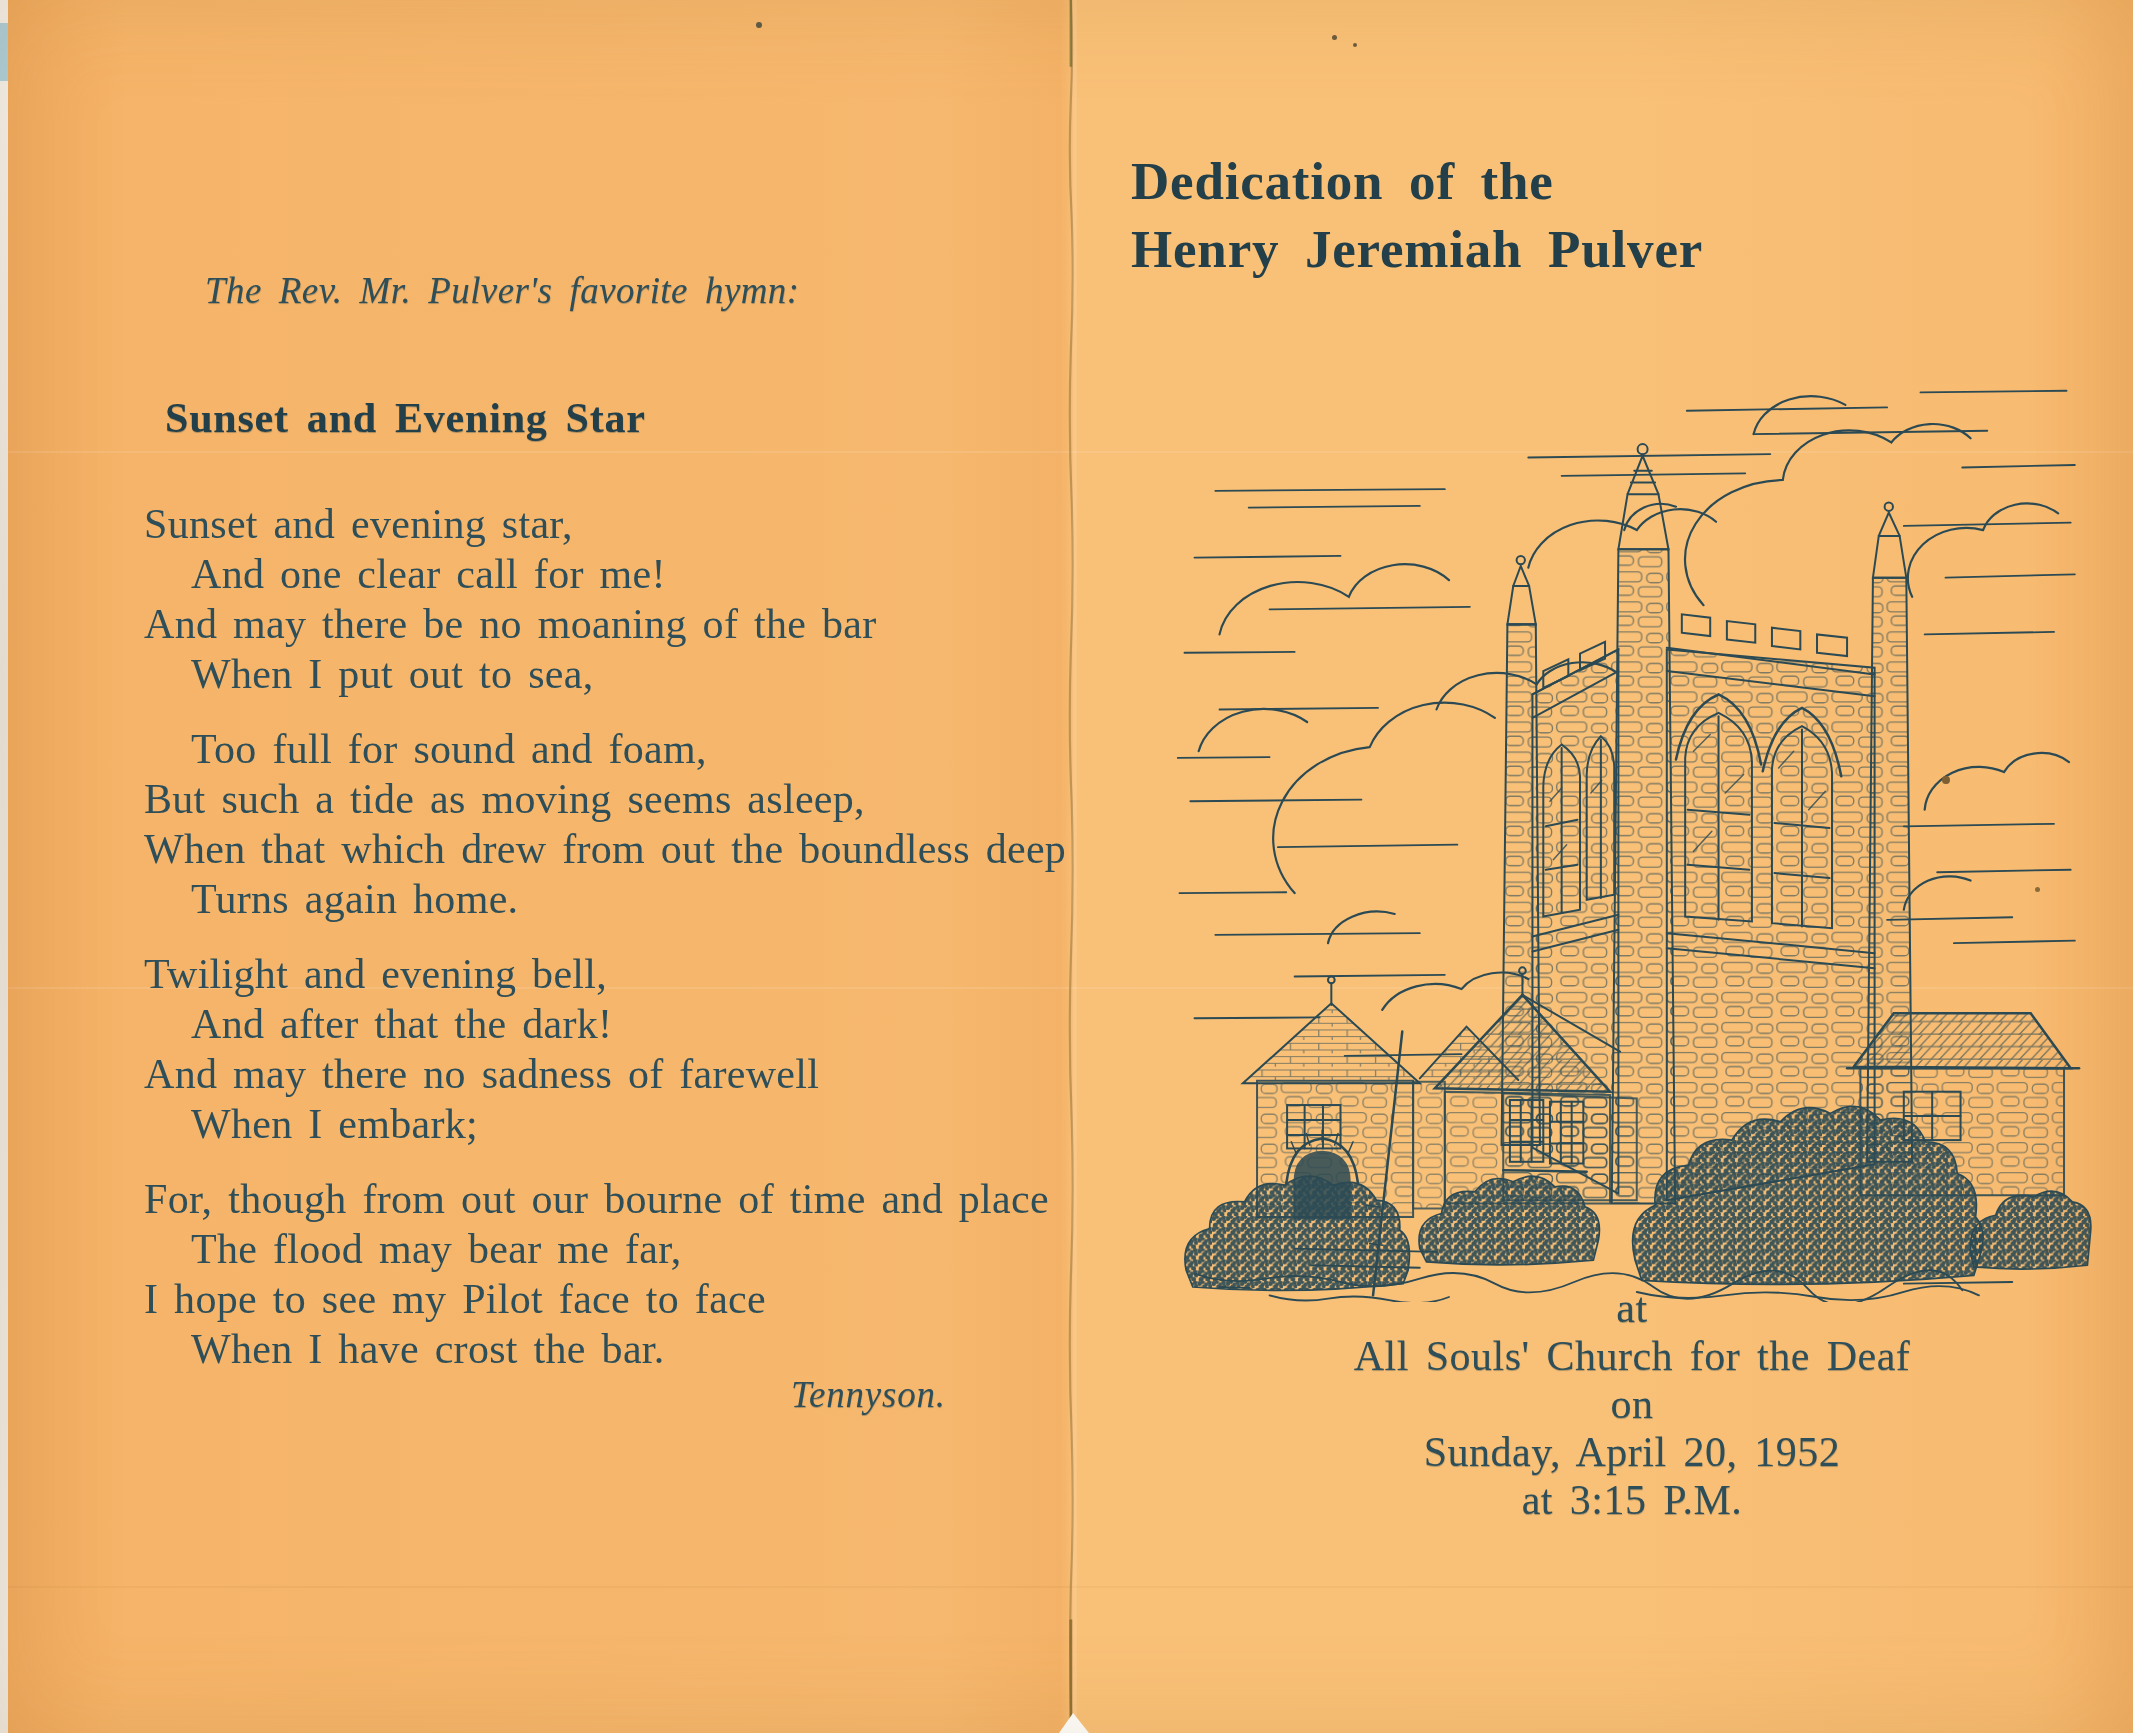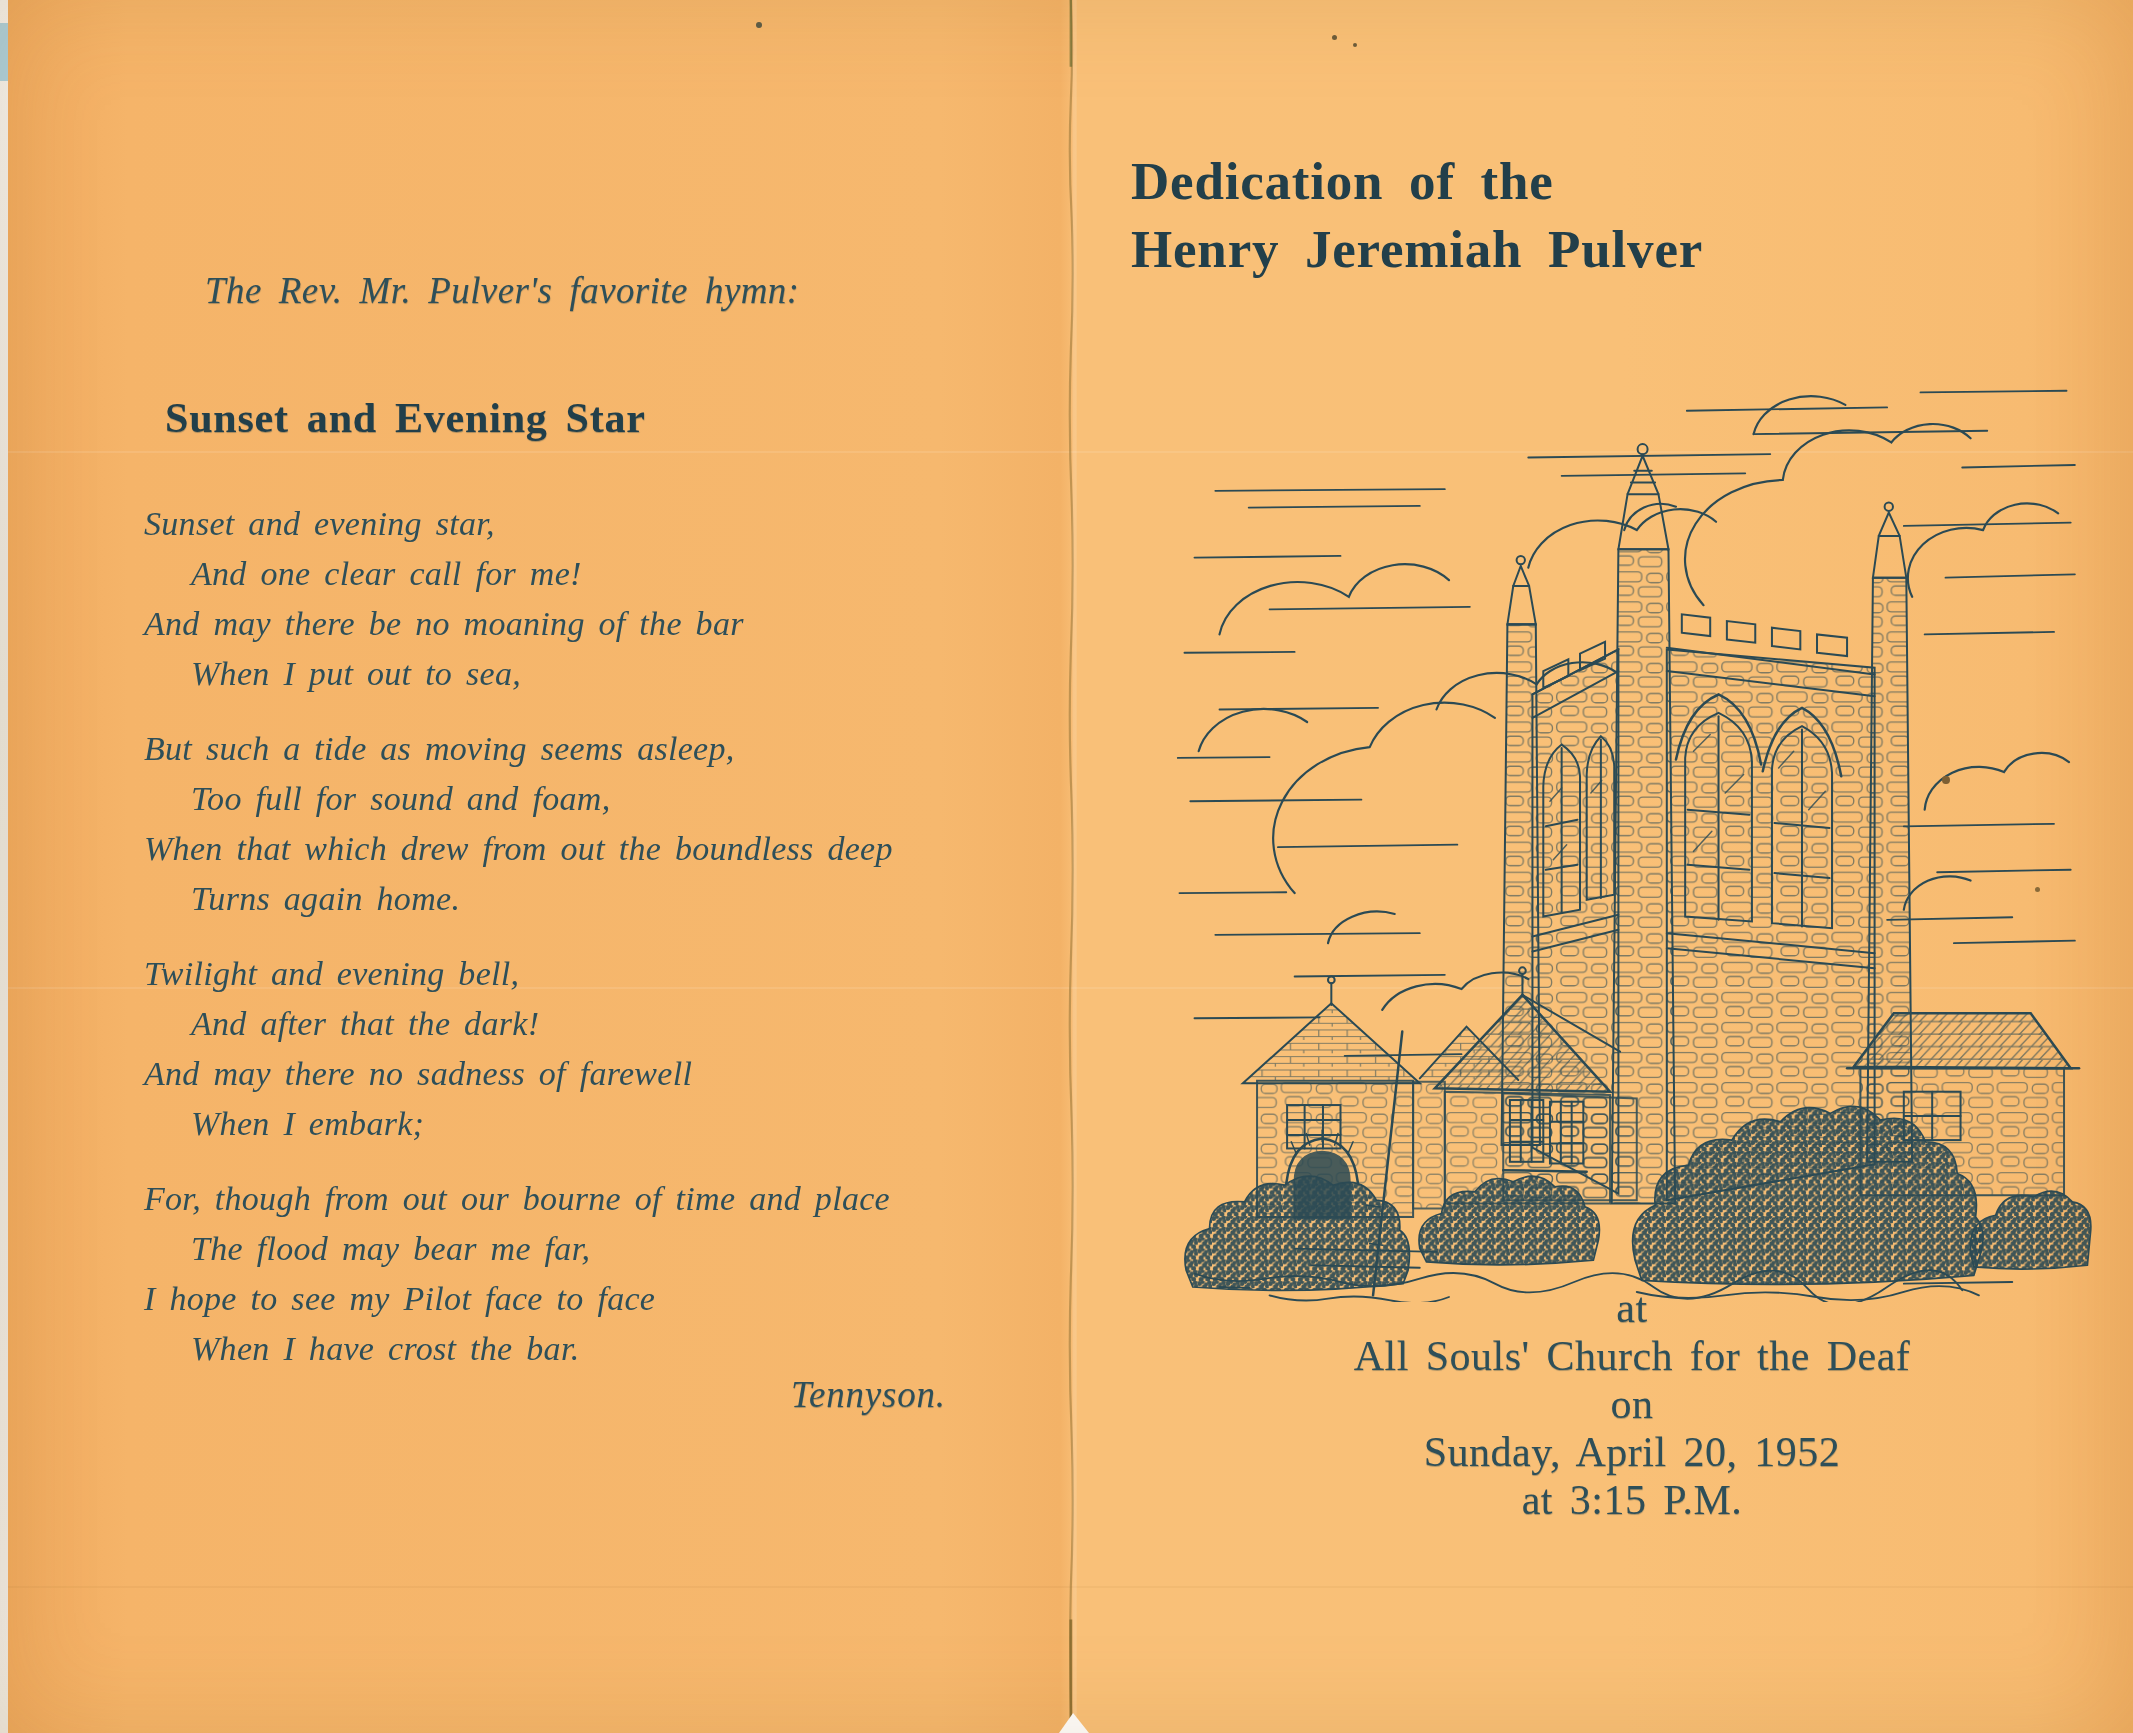--- a/index.html
+++ b/index.html
@@ -14,21 +14,21 @@
   .streak{position:absolute;left:0;width:100%;height:1.7px;background:rgba(255,255,255,.10);}
   .page{position:absolute;top:0;height:1733px;}
   .page-left{left:0;width:1073px;}
   .page-right{left:1073px;width:1060px;}
 
   .txt{position:absolute;white-space:nowrap;
     text-shadow:0.3px 0.6px 0.7px rgba(32,62,73,.35);margin-left:40px;}
   .intro{left:165px;top:269px;font-size:37px;font-style:italic;word-spacing:7.5px;letter-spacing:0.4px;}
   .hymn-title{left:125px;top:394px;width:818px;text-align:left;font-size:42px;font-weight:700;
     color:#223f4a;word-spacing:6.7px;letter-spacing:0.8px;}
-  .poem{position:absolute;left:144px;top:499px;font-size:34px;word-spacing:5px;letter-spacing:0.3px;font-style:italic;}
+  .poem{position:absolute;left:144px;top:499px;font-size:42px;word-spacing:5px;letter-spacing:0.3px;}
   .stanza{margin:0 0 25px 0;}
   .pline{height:50px;line-height:50px;white-space:nowrap;}
   .ind{padding-left:47px;}
   .attribution{left:751px;top:1373px;font-size:37px;font-style:italic;letter-spacing:0.8px;}
 
   .dedication-title{position:absolute;left:1131px;top:147px;width:1002px;text-align:left;
     font-size:53px;font-weight:700;line-height:68px;color:#223f4a;word-spacing:11.7px;letter-spacing:0.8px;}
   .event-details{position:absolute;left:1131px;top:1284px;width:1002px;text-align:center;
     font-size:42px;line-height:48px;word-spacing:5.8px;letter-spacing:0.5px;}
   .event-details div{text-shadow:0.3px 0.6px 0.7px rgba(32,62,73,.35);}
@@ -58,22 +58,22 @@
     <div class="txt hymn-title">Sunset and Evening Star</div>
 
     <div class="poem">
       <div class="stanza">
         <div class="pline">Sunset and evening star,</div>
         <div class="pline ind">And one clear call for me!</div>
         <div class="pline">And may there be no moaning of the bar</div>
         <div class="pline ind">When I put out to sea,</div>
       </div>
       <div class="stanza">
+        <div class="pline ind">Too full for sound and foam,</div>
         <div class="pline">But such a tide as moving seems asleep,</div>
-        <div class="pline ind">Too full for sound and foam,</div>
         <div class="pline">When that which drew from out the boundless deep</div>
         <div class="pline ind">Turns again home.</div>
       </div>
       <div class="stanza">
         <div class="pline">Twilight and evening bell,</div>
         <div class="pline ind">And after that the dark!</div>
         <div class="pline">And may there no sadness of farewell</div>
         <div class="pline ind">When I embark;</div>
       </div>
       <div class="stanza">

